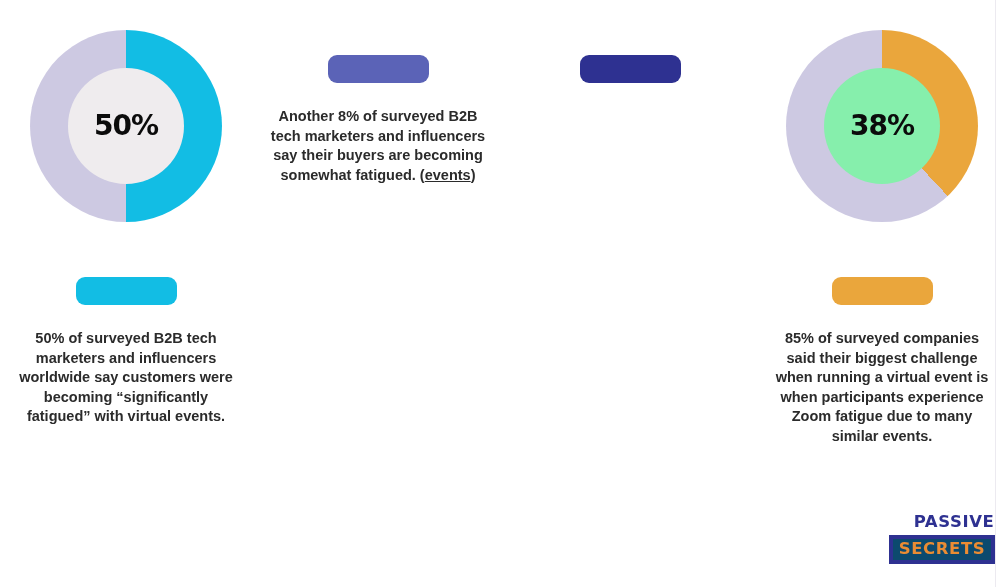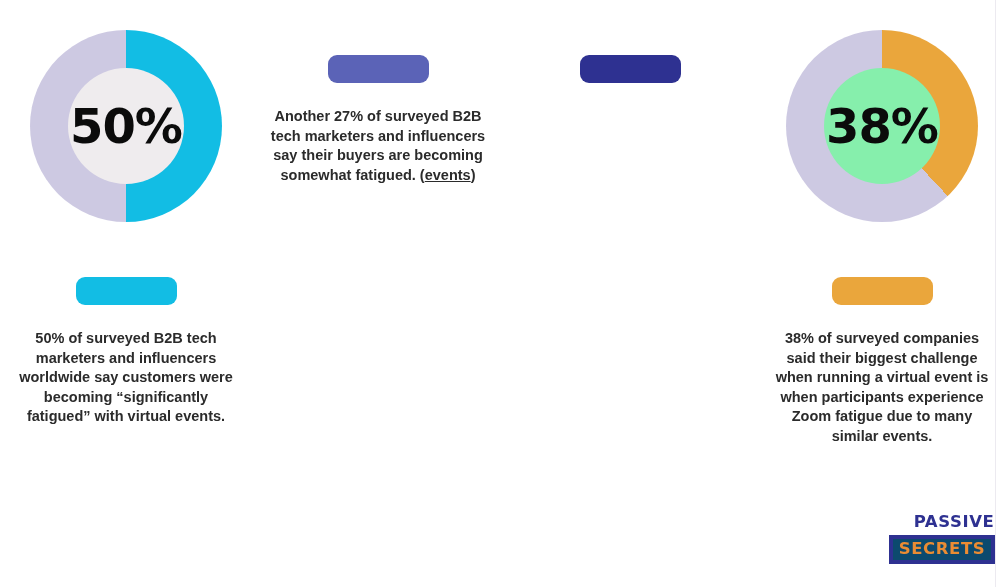--- a/index.html
+++ b/index.html
@@ -74,21 +74,21 @@
     border-radius: 50%;
     background: #efecee;
     display: flex;
     align-items: center;
     justify-content: center;
   }
 
   .donut-value {
     font-family: "DejaVu Sans", sans-serif;
     font-weight: bold;
-    font-size: 48px;
+    font-size: 28px;
     letter-spacing: -1px;
     color: #0b0b0b;
     line-height: 1;
   }
 
   .pill {
     width: 101px;
     height: 28px;
     border-radius: 9px;
     margin-top: 55px;
@@ -163,36 +163,36 @@
         <div class="donut-hole" style="background: rgb(239, 236, 238);">
           <span class="donut-value">50%</span>
         </div>
       </div>
       <div class="pill" style="background: rgb(18, 189, 228);"></div>
       <p class="caption">50% of surveyed B2B tech marketers and influencers worldwide say customers were becoming “significantly fatigued” with virtual events.</p>
     </div>
 
     <div class="stat-column">
       <div class="pill" style="background: rgb(91, 99, 183);"></div>
-      <p class="caption"><span>Another 27% of surveyed B2B tech marketers and influencers say their buyers are becoming somewhat fatigued. (</span><a href="#" class="src-link">events</a><span>)</span></p>
+      <p class="caption"><span>Another 8% of surveyed B2B tech marketers and influencers say their buyers are becoming somewhat fatigued. (</span><a href="#" class="src-link">events</a><span>)</span></p>
     </div>
 
     <div class="stat-column">
       <div class="pill" style="background: rgb(46, 49, 145);"></div>
     </div>
 
     <div class="stat-column">
       <div class="donut-wrap">
         <div class="donut-ring" style="background: conic-gradient(rgb(234, 166, 60) 0deg, rgb(234, 166, 60) 136.8deg, rgb(205, 201, 226) 136.8deg, rgb(205, 201, 226) 360deg);"></div>
         <div class="donut-hole" style="background: #86efac;">
           <span class="donut-value">38%</span>
         </div>
       </div>
       <div class="pill" style="background: rgb(234, 166, 60);"></div>
-      <p class="caption">38% of surveyed companies said their biggest challenge when running a virtual event is when participants experience Zoom fatigue due to many similar events.</p>
+      <p class="caption">85% of surveyed companies said their biggest challenge when running a virtual event is when participants experience Zoom fatigue due to many similar events.</p>
     </div>
 
   </div>
 
   <div id="logo">
     <div id="logo-top" style="color: rgb(46, 49, 145); margin-left: 24px;">PASSIVE</div>
     <div id="logo-box" style="border-color: rgb(46, 49, 145);">
       <div id="logo-bottom" style="color: rgb(234, 140, 51);">SECRETS</div>
     </div>
   </div>

